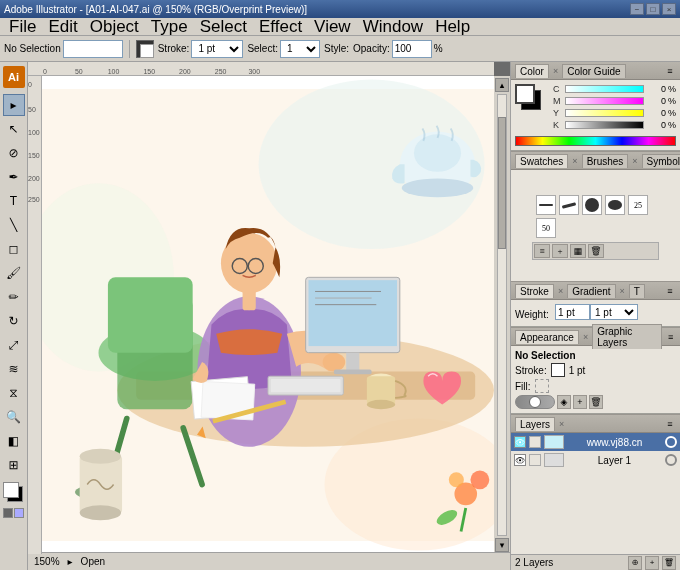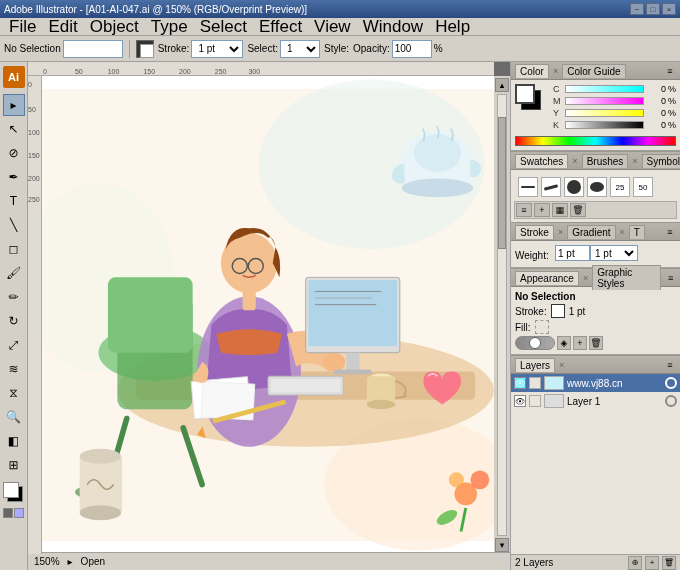--- a/index.html
+++ b/index.html
@@ -585,21 +585,21 @@
 
     <div class="panel-section">
       <div class="panel-header">
         <span class="panel-tab active">Swatches</span>
         <span style="font-size:9px;color:#666;">×</span>
         <span class="panel-tab">Brushes</span>
         <span style="font-size:9px;color:#666;">×</span>
         <span class="panel-tab">Symbols</span>
 
       </div>
-      <div style="background:#e8e4dc;padding:3px;">
+      <div style="background:#e8e4dc;padding:21px;font-family:Liberation Serif, serif;">
 
         <div class="brush-items">
           <div class="brush-item" style="background:white;">
             <div style="width:14px;height:2px;background:#333;border-radius:1px;"></div>
           </div>
           <div class="brush-item" style="background:white;">
             <div style="width:14px;height:3px;background:#333;border-radius:1px;transform:rotate(-15deg);"></div>
           </div>
           <div class="brush-item" style="background:white;">
             <svg width="18" height="18" viewBox="0 0 18 18">
@@ -645,21 +645,21 @@
             <option>1 pt</option><option>0.5 pt</option><option>2 pt</option>
           </select>
         </div>
       </div>
     </div>
 
     <div class="panel-section">
       <div class="panel-header">
         <span class="panel-tab active">Appearance</span>
         <span style="font-size:9px;color:#666;">×</span>
-        <span class="panel-tab">Graphic Styles</span>
+        <span class="panel-tab">Graphic Layers</span>
         <div class="panel-close">≡</div>
       </div>
       <div class="appearance-panel">
         <div class="appearance-row">
           <span style="font-weight:bold;">No Selection</span>
         </div>
         <div class="appearance-row">
           <span>Stroke:</span>
           <div class="color-indicator" style="background:white;"></div>
           <span>1 pt</span>
@@ -673,21 +673,21 @@
           <div style="width:40px;height:14px;background:linear-gradient(to right,#888,#aaa);border:1px solid #888;border-radius:7px;display:flex;align-items:center;justify-content:center;">
             <div style="width:12px;height:12px;background:white;border-radius:50%;border:1px solid #666;"></div>
           </div>
           <div style="width:14px;height:14px;background:#c0bdb5;border:1px solid #9a9690;display:flex;align-items:center;justify-content:center;font-size:9px;cursor:pointer;">◈</div>
           <div style="width:14px;height:14px;background:#c0bdb5;border:1px solid #9a9690;display:flex;align-items:center;justify-content:center;font-size:9px;cursor:pointer;">+</div>
           <div style="width:14px;height:14px;background:#c0bdb5;border:1px solid #9a9690;display:flex;align-items:center;justify-content:center;font-size:9px;cursor:pointer;">🗑</div>
         </div>
       </div>
     </div>
 
-    <div style="flex:1;display:flex;flex-direction:column;min-height:0;">
+    <div style="flex:1;display:flex;flex-direction:column;min-height:0;text-align:center;">
       <div class="panel-header">
         <span class="panel-tab active">Layers</span>
         <span style="font-size:9px;color:#666;">×</span>
         <div class="panel-close">≡</div>
       </div>
       <div style="background:#e8e4dc;flex:1;overflow:hidden;">
 
         <div class="layer-item active">
           <div class="layer-vis" style="background:#7aeeff;">👁</div>
           <div style="width:12px;height:12px;background:#e8e4dc;border:1px solid #aaa;"></div>

